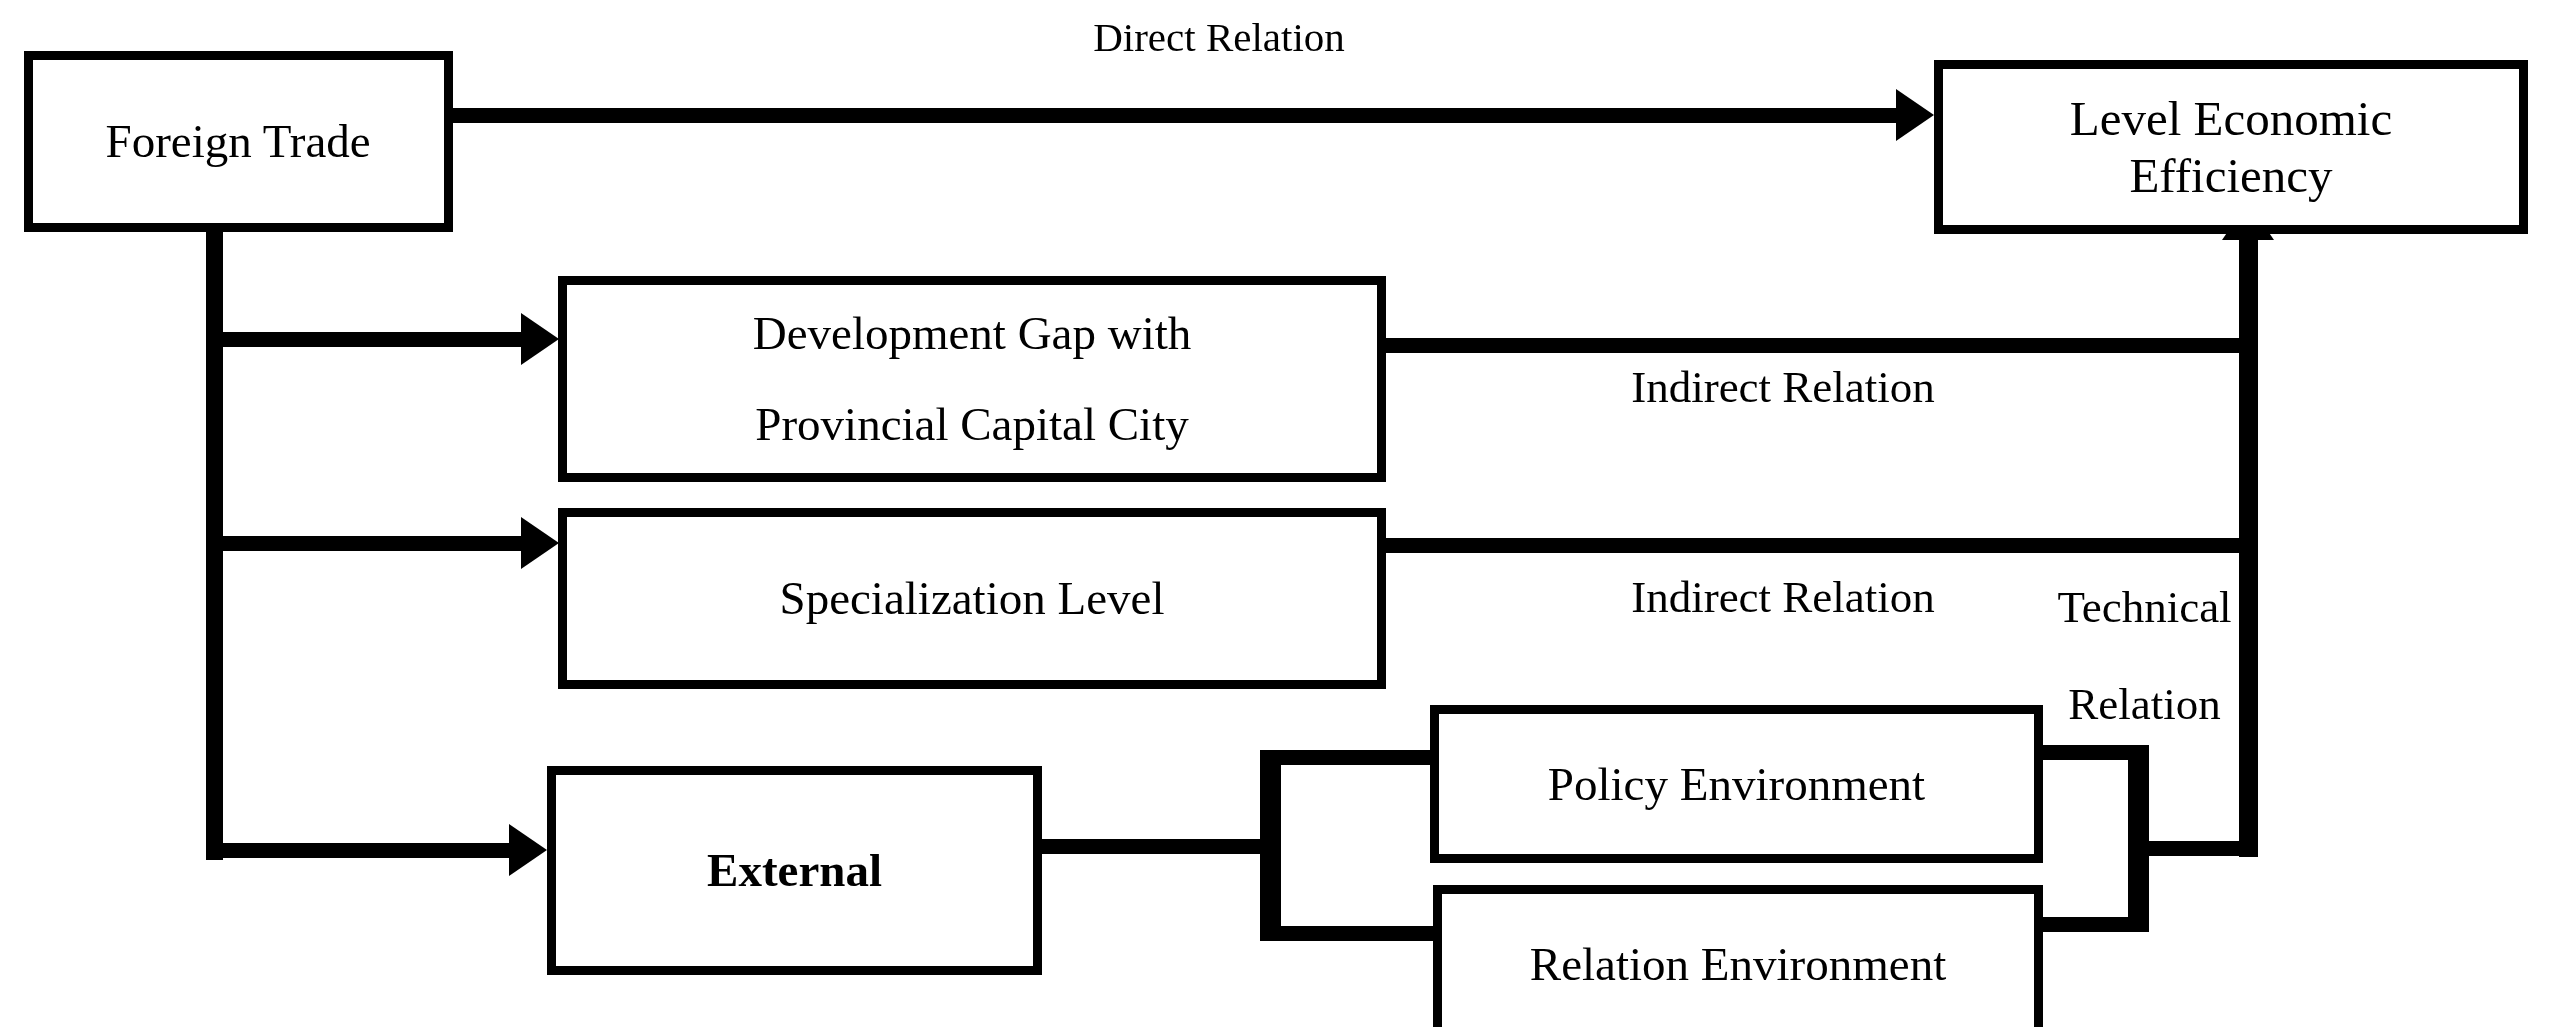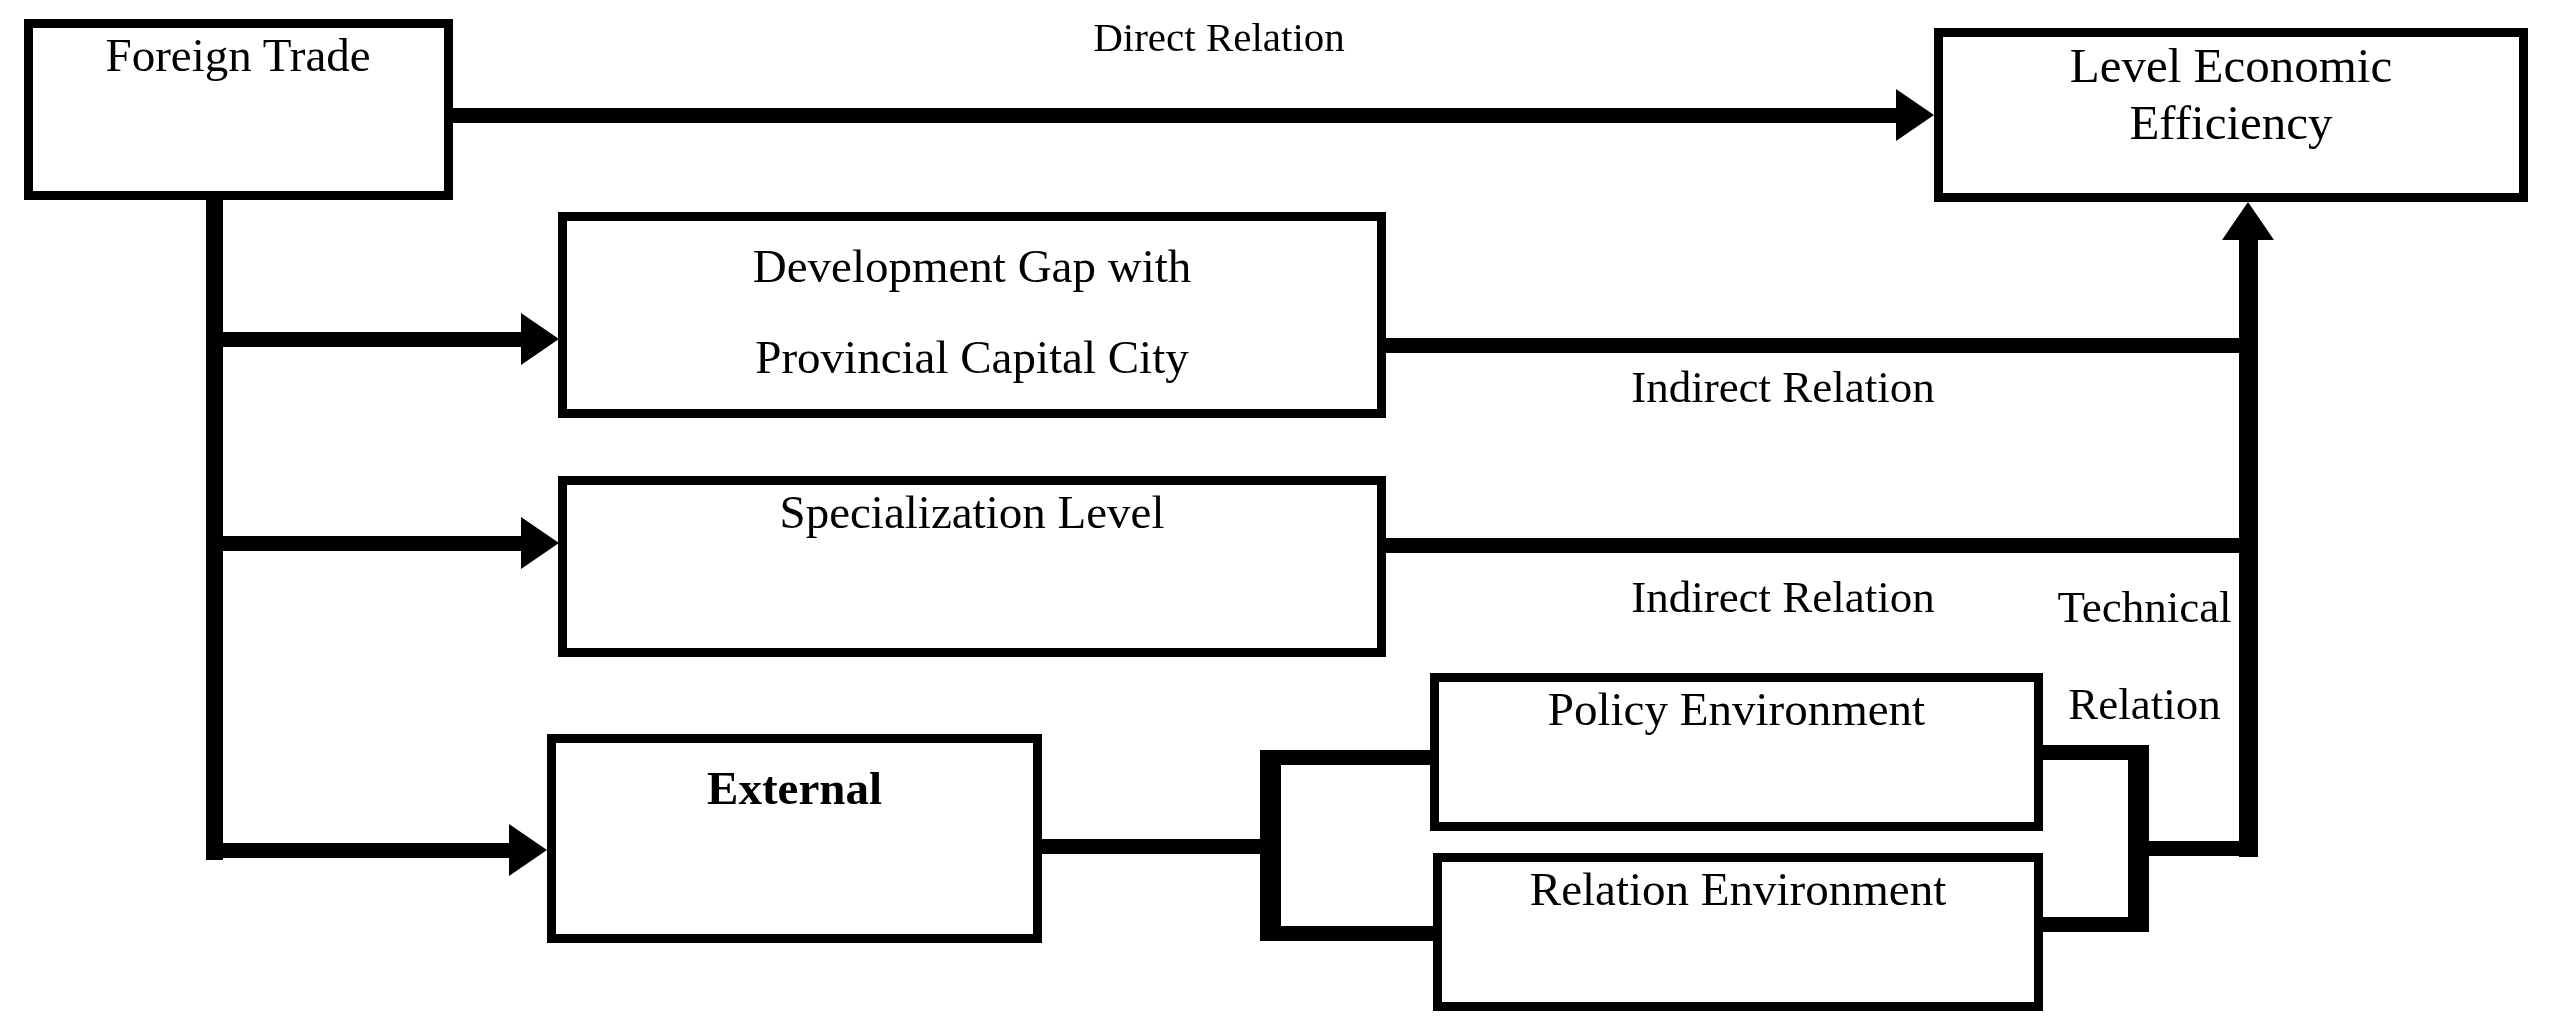--- a/index.html
+++ b/index.html
@@ -17,24 +17,26 @@
     overflow: hidden;
   }
   .box {
     position: absolute;
     box-sizing: border-box;
     border: 9.4px solid #000000;
     background: #ffffff;
     display: flex;
     flex-direction: column;
     align-items: center;
+    justify-content: center;
     text-align: center;
     font-size: 47px;
     line-height: 1.15;
     z-index: 2;
+    margin-top: 32px;
   }
   .box .bline { display: block; }
   .hline, .vline {
     position: absolute;
     background: #000000;
     z-index: 1;
   }
   .arr-r {
     position: absolute;
     width: 0; height: 0;
@@ -55,21 +57,21 @@
     position: absolute;
     text-align: center;
     font-size: 45px;
     line-height: 55px;
     white-space: nowrap;
     z-index: 3;
   }
   
   .b-ft  { left: 23.6px;   top: 19px;  width: 429px; height: 181px; font-size: 47px; }
   .b-gee { left: 1934px; top: 28px;  width: 594px; height: 174px; font-size: 49px; line-height: 57px; }
-  .b-dg  { left: 558px;  top: 212px; width: 828px; height: 206px; line-height: 91px; }
+  .b-dg  { left: 558px;  top: 244px; width: 828px; height: 206px; line-height: 91px; }
   .b-sl  { left: 558px;  top: 476px; width: 828px; height: 181px; }
   .b-ee  { left: 547px;  top: 734px; width: 495px; height: 209px; line-height: 91px; font-weight: bold; }
   .b-pe  { left: 1430px; top: 673px; width: 613px; height: 158px; }
   .b-te  { left: 1433px; top: 853px; width: 610px; height: 158px; }
   
   .l-direct   { left: 449px;  top: 108px; width: 1451px; height: 15px; }
   .a-direct   { left: 1896px; top: 89px; }
   .l-trunk    { left: 206px;  top: 194px; width: 17px;  height: 666px; }
   .l-b1       { left: 206px;  top: 332px; width: 317px; height: 15px; }
   .a-b1       { left: 521px;  top: 313px; }

